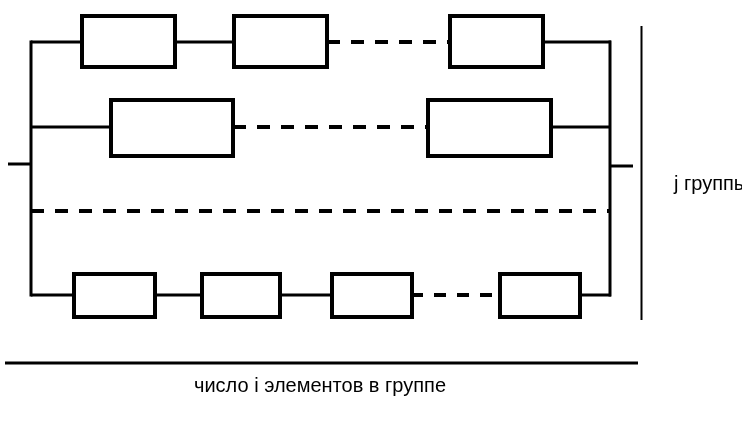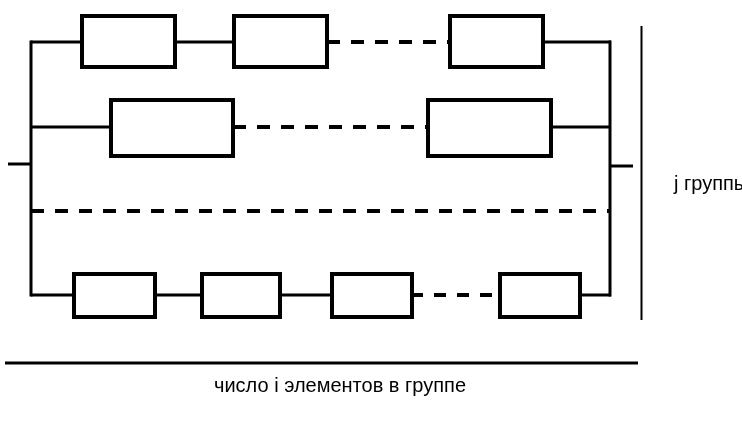--- a/index.html
+++ b/index.html
@@ -74,21 +74,20 @@
     left: 642px;
     top: 173px;
     letter-spacing: 0px;
     margin-left: 32px;
   }
   #axis-caption {
     left: 0px;
     top: 375px;
     width: 640px;
     text-align: center;
-    padding-left: 20px;
   }
 </style>
 </head>
 <body>
 
 <div id="canvas">
 
   <svg id="diagram-svg" viewBox="0 0 742 433">
 
     <g>

